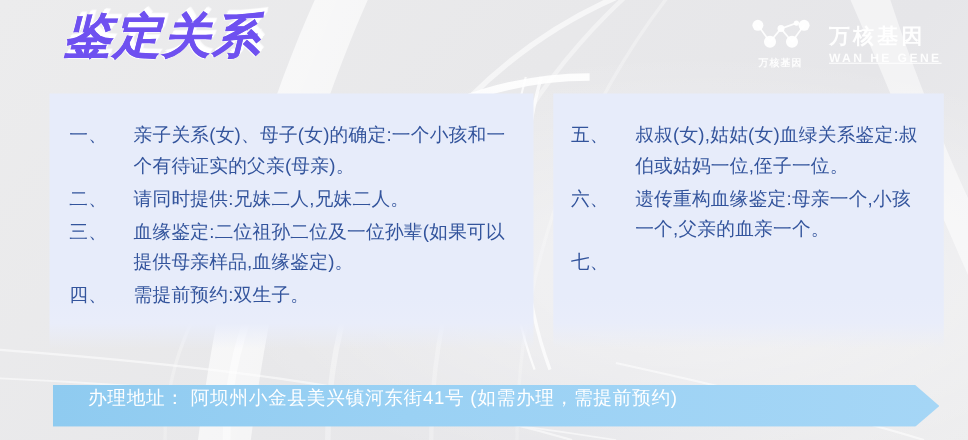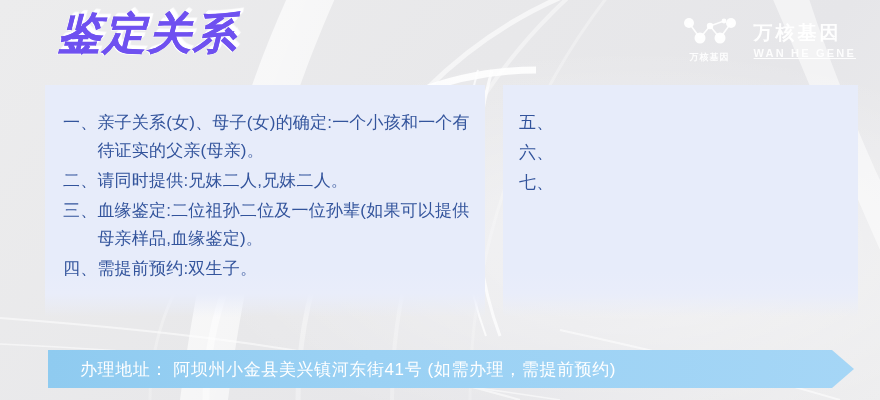--- a/index.html
+++ b/index.html
@@ -78,30 +78,30 @@
     color:#33549c;
     font-size:17px;
     line-height:28px;
     margin-bottom:2px;
     letter-spacing:0.2px;
   }
   .clause-num {
     flex:0 0 auto;
     white-space:nowrap;
   }
-  .clause-body { flex:1 1 auto; }
+  .clause-body { flex:1 1 auto;margin-left:24px; }
 
   
   #address-bar {
     position:absolute;
     left:48px; top:350px;
     width:806px; height:38px;
     background:linear-gradient(90deg,#8fcbf0 0%,#9ad1f4 40%,#a5d6f6 100%);
     clip-path:polygon(0 0, calc(100% - 22px) 0, 100% 50%, calc(100% - 22px) 100%, 0 100%);
-    display:flex; align-items:center;
+    display:flex; align-items:flex-start;
   }
   #address-text {
     color:#ffffff;
     font-size:17px;
     letter-spacing:0.6px;
     padding-left:32px;
     white-space:nowrap;
   }
 </style>
 </head>
@@ -199,23 +199,25 @@
         <span class="clause-num">四、</span>
         <span class="clause-body">需提前预约:双生子。</span>
       </div>
     </div>
 </div>
 
 <div class="panel" id="panel-right">
   <div class="panel-inner" id="panel-right-inner">
       <div class="clause">
         <span class="clause-num">五、</span>
+        <span class="clause-body">叔叔(女),姑姑(女)血绿关系鉴定:叔伯或姑妈一位,侄子一位。</span>
       </div>
       <div class="clause">
         <span class="clause-num">六、</span>
+        <span class="clause-body">遗传重构血缘鉴定:母亲一个,小孩一个,父亲的血亲一个。</span>
       </div>
       <div class="clause">
         <span class="clause-num">七、</span>
       </div>
     </div>
 </div>
 
 <div id="address-bar">
   <div id="address-text">办理地址： 阿坝州小金县美兴镇河东街41号 (如需办理，需提前预约)</div>
 </div>

